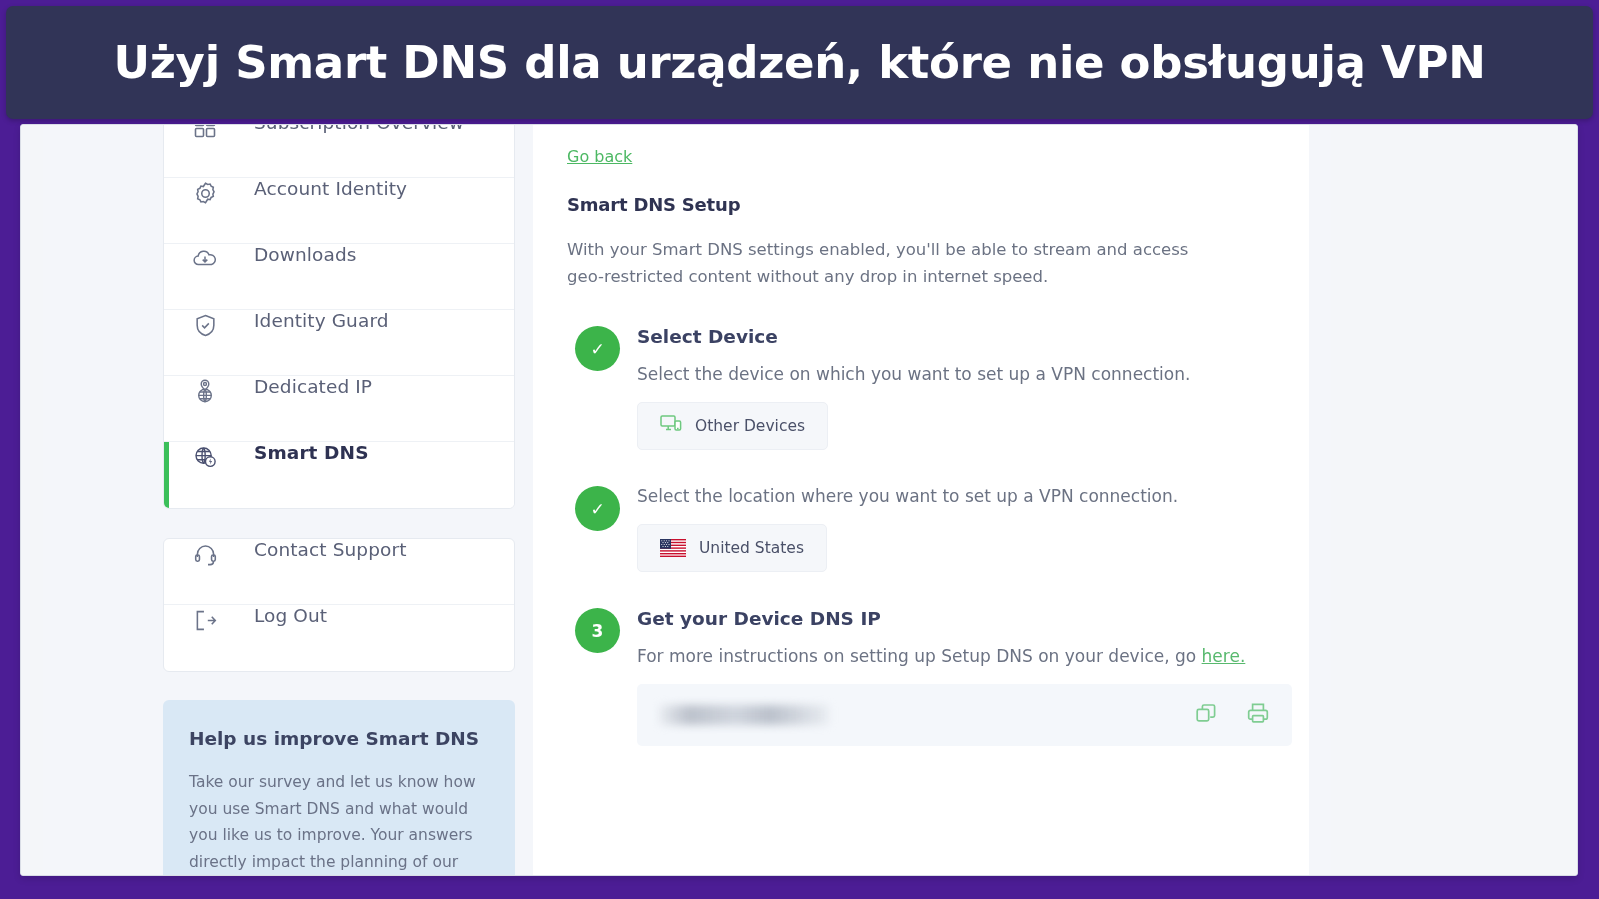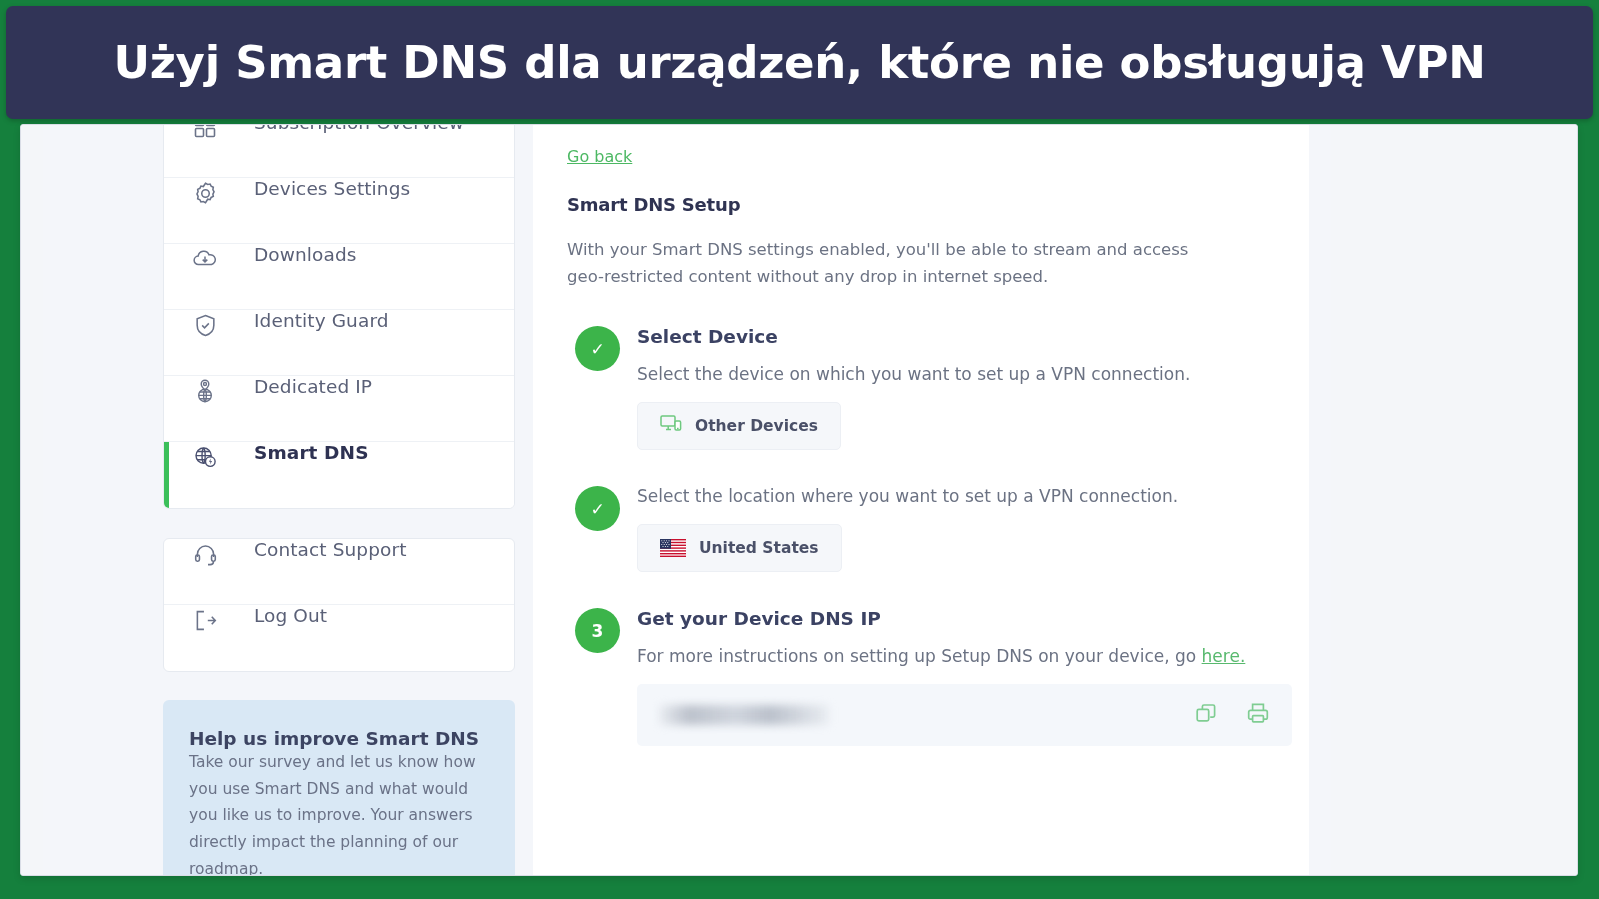--- a/index.html
+++ b/index.html
@@ -9,21 +9,21 @@
     height: 899px;
     overflow: hidden;
     background: #ffffff;
     font-family: "DejaVu Sans", sans-serif;
   }
 
   #root {
     position: relative;
     width: 1599px;
     height: 899px;
-    background: #15803d;
+    background: #4c1d95;
   }
 
   
   .banner {
     position: absolute;
     left: 6px;
     top: 6px;
     width: 1587px;
     height: 113px;
     background: #313457;
@@ -130,20 +130,21 @@
     width: 352px;
     height: 190px;
     background: #d9e8f5;
     border-radius: 6px;
     padding: 28px 26px 0 26px;
   }
   .help-title {
     font-size: 18.5px;
     font-weight: bold;
     color: #3c4462;
+    margin-bottom: 20px;
   }
   .help-body {
     font-size: 15.5px;
     line-height: 1.72;
     color: #6a7287;
   }
 
   
   .content {
     position: absolute;
@@ -206,21 +207,21 @@
   .chip {
     display: inline-flex;
     align-items: center;
     gap: 13px;
     height: 48px;
     padding: 0 22px;
     background: #f5f7fa;
     border: 1px solid #eceff4;
     border-radius: 5px;
     font-size: 15.5px;
-    font-weight: bold;
+    font-weight: normal;
     color: #4a5068;
     cursor: pointer;
   }
   .flagimg { width: 26px; height: 18px; display: block; }
 
   .ipbar {
     position: relative;
     width: 655px;
     height: 62px;
     background: #f4f7fb;
@@ -283,21 +284,21 @@
             <span class="lbl">Subscription Overview</span>
           </div>
 
           <div class="side-item">
             <span class="ico">
               <svg width="25" height="25" viewBox="0 0 24 24" fill="none" stroke="#6b7389" stroke-width="1.5">
                 <path d="M12 2.2l2.1 1.1 2.3-.4 1 2.1 2.1 1-.4 2.3 1.1 2.1-1.1 2.1.4 2.3-2.1 1-1 2.1-2.3-.4L12 20.8l-2.1-1.1-2.3.4-1-2.1-2.1-1 .4-2.3L3.8 12.4 4.9 10.3l-.4-2.3 2.1-1 1-2.1 2.3.4z"></path>
                 <circle cx="12" cy="12" r="3.6"></circle>
               </svg>
             </span>
-            <span class="lbl">Devices Settings</span>
+            <span class="lbl">Account Identity</span>
           </div>
 
           <div class="side-item">
             <span class="ico">
               <svg width="26" height="26" viewBox="0 0 26 26" fill="none" stroke="#6b7389" stroke-width="1.5">
                 <path d="M6.5 18.5a4.2 4.2 0 0 1-.3-8.4 5.6 5.6 0 0 1 10.8-1.3 3.9 3.9 0 0 1 2.5 9.7z"></path>
                 <path d="M13 10.5v5.2M10.7 13.6L13 15.9l2.3-2.3"></path>
               </svg>
             </span>
             <span class="lbl">Downloads</span>

